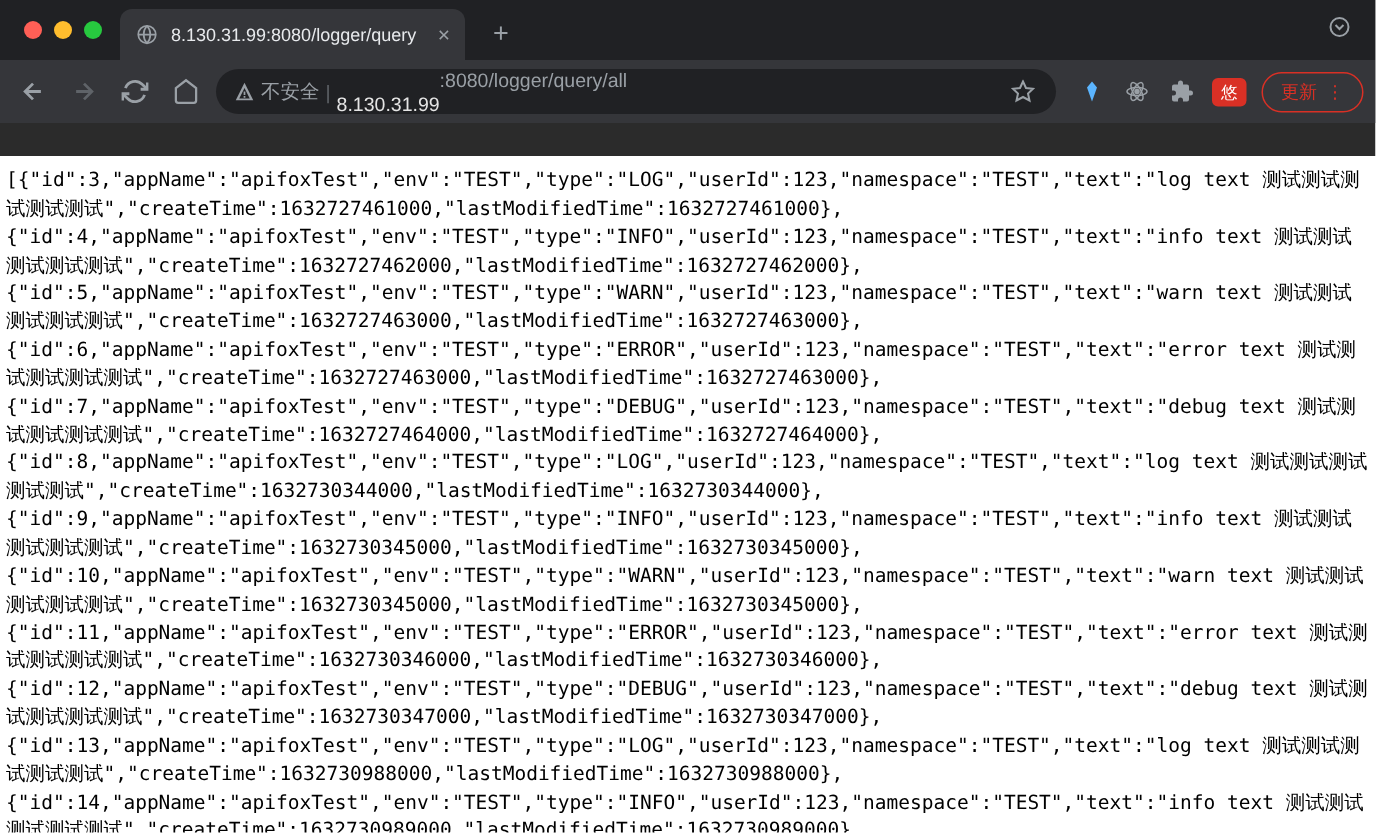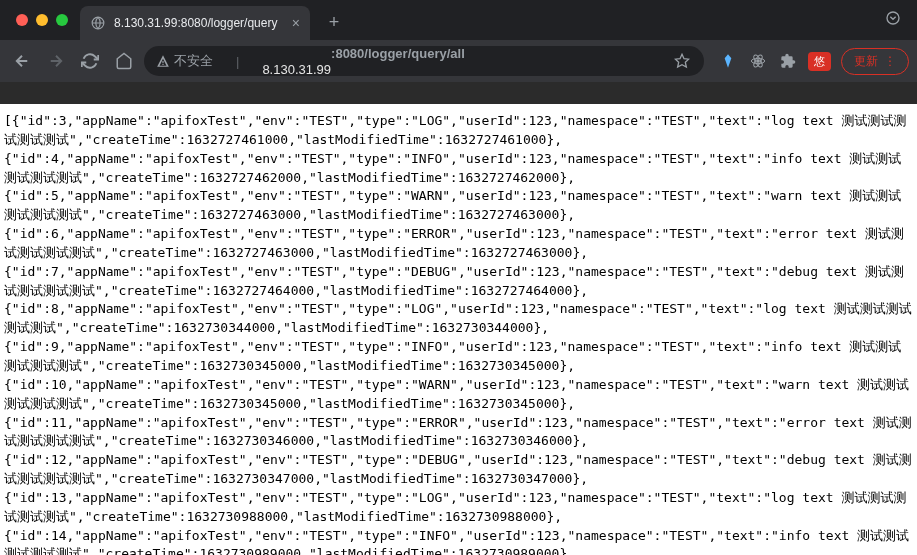--- a/index.html
+++ b/index.html
@@ -84,27 +84,27 @@
     }
     .nav-btn.disabled { color: #5f6368; }
     .address-bar {
       flex: 1;
       background: #202124;
       height: 30px;
       border-radius: 15px;
       display: flex;
       align-items: center;
       padding: 0 12px;
-      gap: 23px;
+      gap: 4px;
       color: #e8eaed;
       font-size: 13px;
     }
     .insecure-icon { color: #9aa0a6; display: flex; align-items: center; gap: 4px; }
     .url-text { display: flex; }
-    .url-dim { color: #9aa0a6; font-weight: bold; }
+    .url-dim { color: #9aa0a6; }
     .url-bright { color: #e5e5e5; margin-top: 16px; }
     .toolbar-right {
       display: flex;
       align-items: center;
       gap: 10px;
       margin-left: 8px;
     }
     .ext-icon {
       width: 20px; height: 20px;
       display: flex; align-items: center; justify-content: center;

